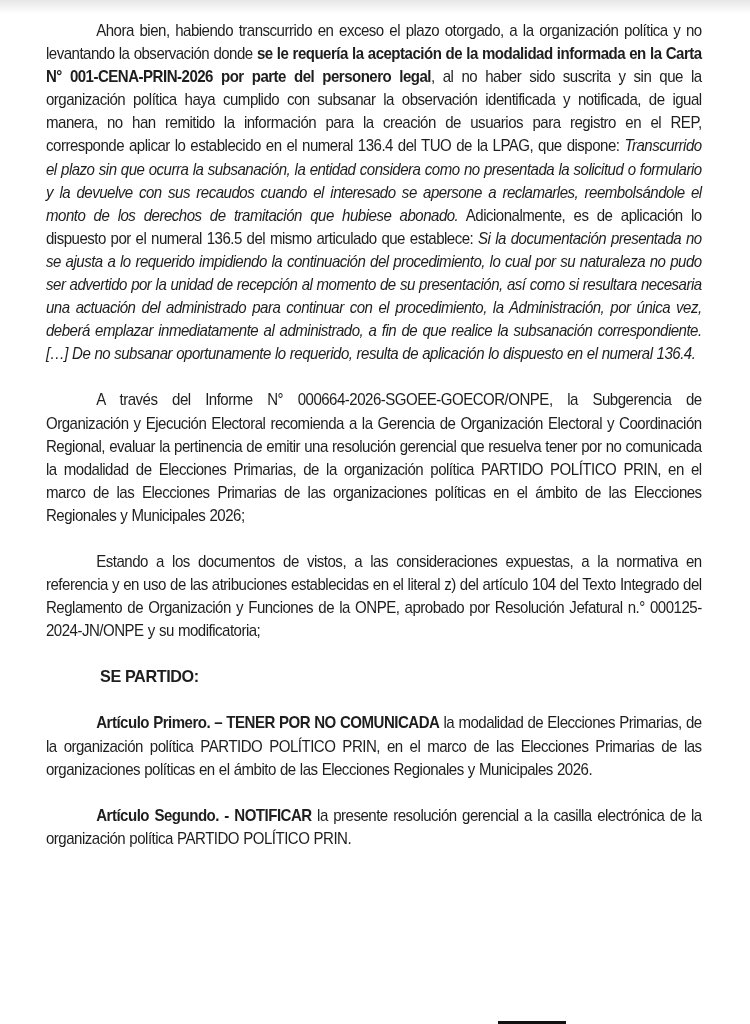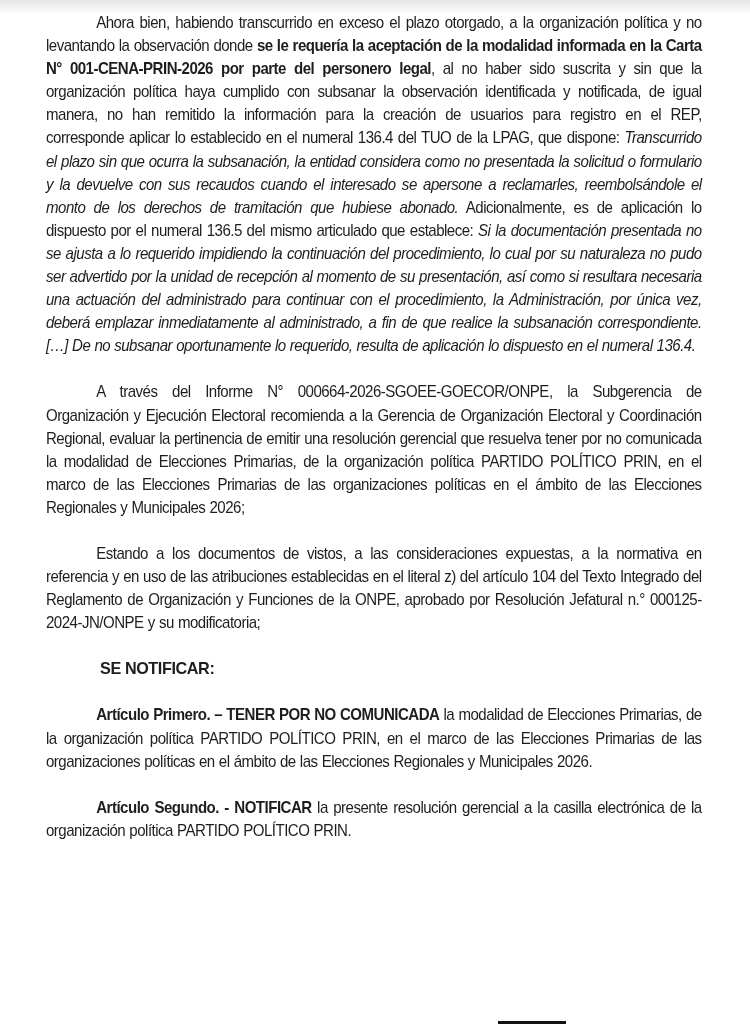--- a/index.html
+++ b/index.html
@@ -8,21 +8,21 @@
     background: #ffffff;
     position: relative;
     font-family: "Liberation Sans", sans-serif;
     color: #1e1e1e;
   }
   .top-shade {
     position: absolute; left: 0; top: 0; width: 750px; height: 14px;
     background: linear-gradient(#e6e6e6, #ffffff);
   }
   .page {
-    position: absolute; left: 46px; top: 11px; width: 656px;
+    position: absolute; left: 46px; top: 19px; width: 656px;
   }
   .para {
     margin: 0;
     font-size: 16.2px;
     line-height: 23.1px;
     text-align: justify;
     text-indent: 54px;
     letter-spacing: -0.55px;
     word-spacing: 0.5px;
     transform: scaleX(0.93);
@@ -53,21 +53,21 @@
 <div class="top-shade"></div>
 
 <div class="page">
 
   <p class="para p1"><span>Ahora bien, habiendo transcurrido en exceso el plazo otorgado, a la organización política y no levantando la observación donde </span><b>se le requería la aceptación de la modalidad informada en la Carta N° 001-CENA-PRIN-2026 por parte del personero legal</b><span>, al no haber sido suscrita y sin que la organización política haya cumplido con subsanar la observación identificada y notificada, de igual manera, no han remitido la información para la creación de usuarios para registro en el REP, corresponde aplicar lo establecido en el numeral 136.4 del TUO de la LPAG, que dispone: </span><i>Transcurrido el plazo sin que ocurra la subsanación, la entidad considera como no presentada la solicitud o formulario y la devuelve con sus recaudos cuando el interesado se apersone a reclamarles, reembolsándole el monto de los derechos de tramitación que hubiese abonado.</i><span> Adicionalmente, es de aplicación lo dispuesto por el numeral 136.5 del mismo articulado que establece: </span><i>Si la documentación presentada no se ajusta a lo requerido impidiendo la continuación del procedimiento, lo cual por su naturaleza no pudo ser advertido por la unidad de recepción al momento de su presentación, así como si resultara necesaria una actuación del administrado para continuar con el procedimiento, la Administración, por única vez, deberá emplazar inmediatamente al administrado, a fin de que realice la subsanación correspondiente. […] De no subsanar oportunamente lo requerido, resulta de aplicación lo dispuesto en el numeral 136.4.</i></p>
 
   <p class="para p2">A través del Informe N° 000664-2026-SGOEE-GOECOR/ONPE, la Subgerencia de Organización y Ejecución Electoral recomienda a la Gerencia de Organización Electoral y Coordinación Regional, evaluar la pertinencia de emitir una resolución gerencial que resuelva tener por no comunicada la modalidad de Elecciones Primarias, de la organización política PARTIDO POLÍTICO PRIN, en el marco de las Elecciones Primarias de las organizaciones políticas en el ámbito de las Elecciones Regionales y Municipales 2026;</p>
 
   <p class="para p3">Estando a los documentos de vistos, a las consideraciones expuestas, a la normativa en referencia y en uso de las atribuciones establecidas en el literal z) del artículo 104 del Texto Integrado del Reglamento de Organización y Funciones de la ONPE, aprobado por Resolución Jefatural n.° 000125-2024-JN/ONPE y su modificatoria;</p>
 
-  <p class="heading">SE NOTIFICAR:</p>
+  <p class="heading">SE PARTIDO:</p>
 
   <p class="para art1"><b>Artículo Primero. – TENER POR NO COMUNICADA</b><span> la modalidad de Elecciones Primarias, de la organización política PARTIDO POLÍTICO PRIN, en el marco de las Elecciones Primarias de las organizaciones políticas en el ámbito de las Elecciones Regionales y Municipales 2026.</span></p>
 
   <p class="para art2"><b>Artículo Segundo. - NOTIFICAR</b><span> la presente resolución gerencial a la casilla electrónica de la organización política PARTIDO POLÍTICO PRIN.</span></p>
 
 </div>
 
 <div class="page-mark"></div>
 
 </body></html>

